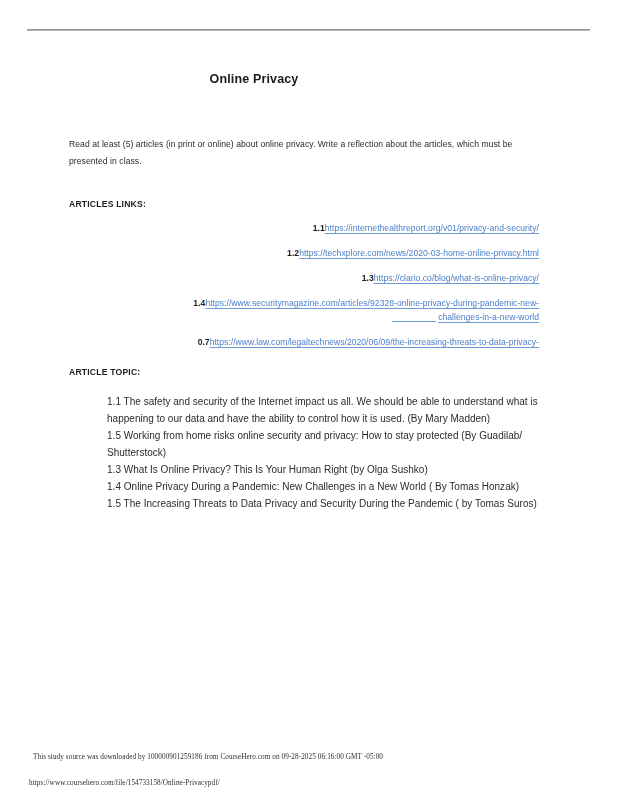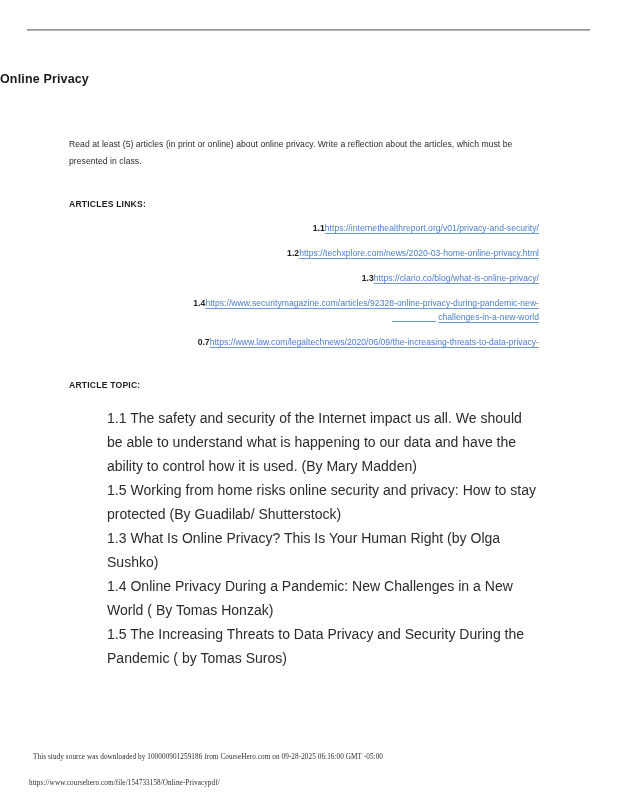--- a/index.html
+++ b/index.html
@@ -29,24 +29,24 @@
     position: absolute;
     left: 27px;
     top: 29px;
     width: 563px;
     height: 2px;
     background: linear-gradient(to bottom, #8e8e8e 0%, #9a9a9a 50%, #cfcfcf 100%);
   }
 
   .doc-title {
     position: absolute;
-    left: 0;
+    left: 8px;
     top: 72px;
     width: 492px;
-    text-align: left;
+    text-align: center;
     font-size: 12.5px;
     font-weight: bold;
     letter-spacing: 0.15px;
     color: #1a1a1a;
   }
 
   .body-block {
     position: absolute;
     left: 69px;
     top: 136px;
@@ -61,21 +61,21 @@
   }
 
   .section-heading {
     font-size: 8.6px;
     font-weight: bold;
     color: #1d1d1d;
     letter-spacing: 0.2px;
   }
 
   .sec-links-head { margin-top: 29px; }
-  .sec-topic-head { margin-top: 31px; }
+  .sec-topic-head { margin-top: 18px; }
 
   .link-list {
     margin-top: 13px;
   }
 
   .link-item {
     font-size: 8.6px;
     line-height: 13px;
     margin-bottom: 12px;
     padding-left: 49px;
@@ -121,22 +121,22 @@
     vertical-align: -2px;
     margin-right: 2px;
     margin-left: 3px;
   }
 
   .topic-list {
     margin-top: 16px;
   }
 
   .topic-item {
-    font-size: 14px;
-    line-height: 24px;
+    font-size: 10px;
+    line-height: 17px;
     padding-left: 38px;
     color: #2b2b2b;
     letter-spacing: 0.02px;
     margin-bottom: 0;
   }
 
   
   .footer {
     position: absolute;
     left: 33px;

